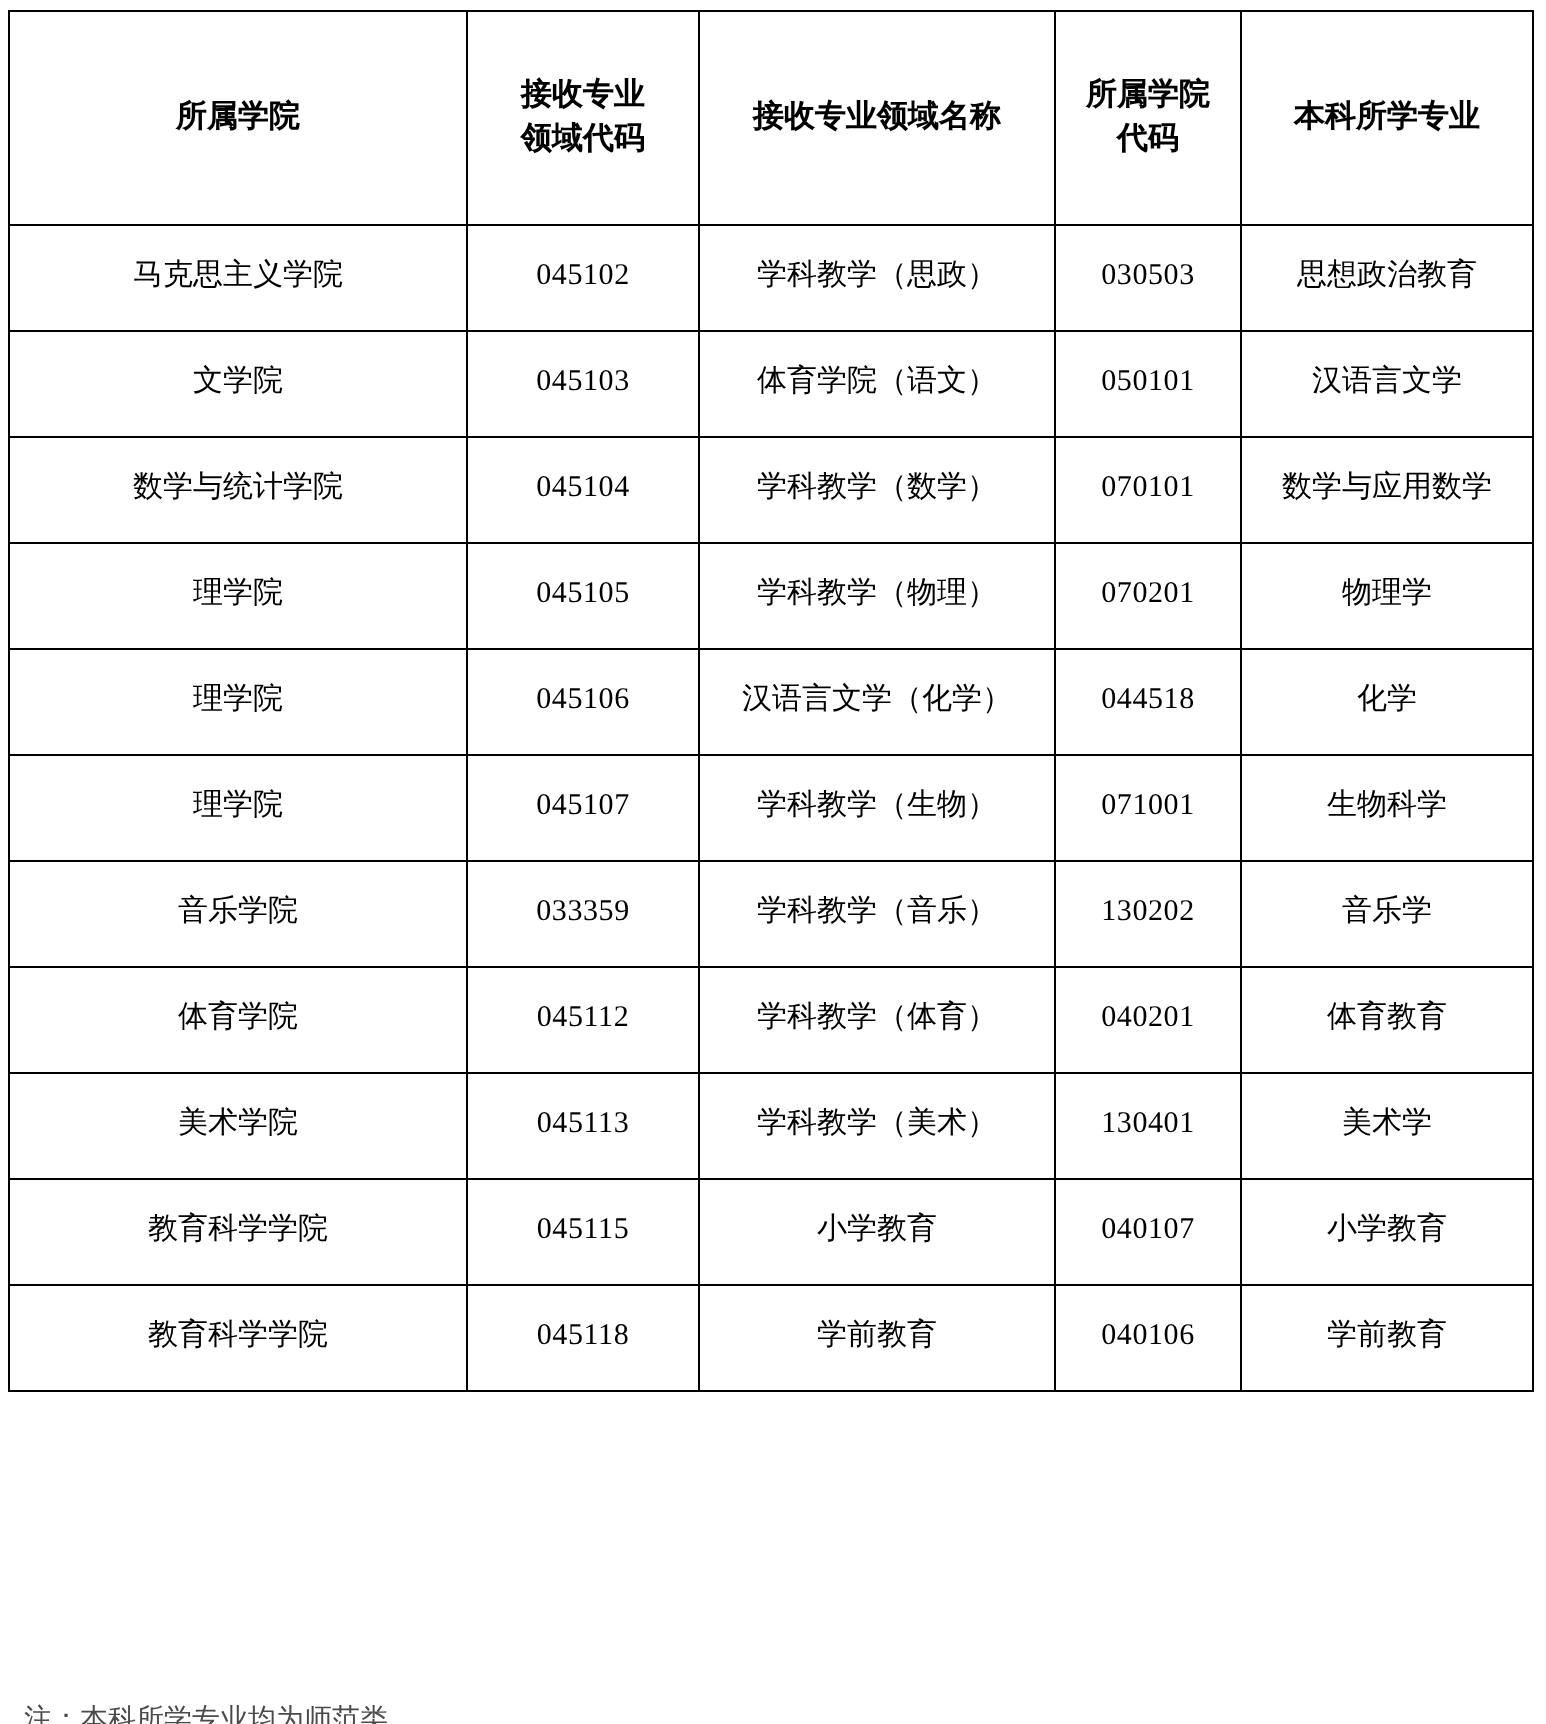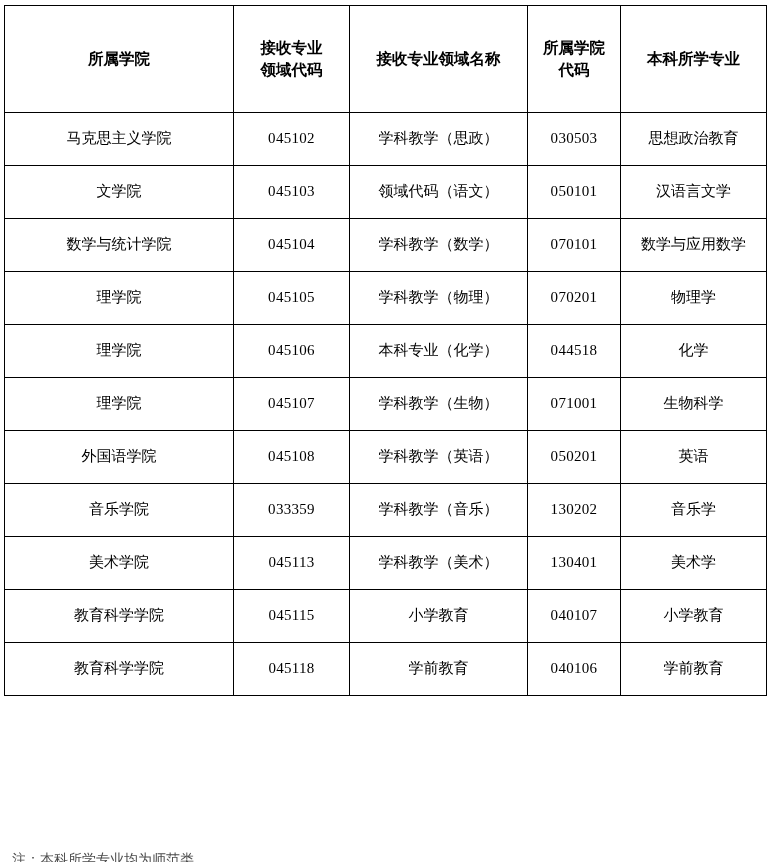--- a/index.html
+++ b/index.html
@@ -100,65 +100,65 @@
       <tr>
         <td>马克思主义学院</td>
         <td class="code-cell">045102</td>
         <td>学科教学（思政）</td>
         <td class="code-cell">030503</td>
         <td>思想政治教育</td>
       </tr>
       <tr>
         <td>文学院</td>
         <td class="code-cell">045103</td>
-        <td>领域代码（语文）</td>
+        <td>体育学院（语文）</td>
         <td class="code-cell">050101</td>
         <td>汉语言文学</td>
       </tr>
       <tr>
         <td>数学与统计学院</td>
         <td class="code-cell">045104</td>
         <td>学科教学（数学）</td>
         <td class="code-cell">070101</td>
         <td>数学与应用数学</td>
       </tr>
       <tr>
         <td>理学院</td>
         <td class="code-cell">045105</td>
         <td>学科教学（物理）</td>
         <td class="code-cell">070201</td>
         <td>物理学</td>
       </tr>
       <tr>
         <td>理学院</td>
         <td class="code-cell">045106</td>
-        <td>本科专业（化学）</td>
+        <td>汉语言文学（化学）</td>
         <td class="code-cell">044518</td>
         <td>化学</td>
       </tr>
       <tr>
         <td>理学院</td>
         <td class="code-cell">045107</td>
         <td>学科教学（生物）</td>
         <td class="code-cell">071001</td>
         <td>生物科学</td>
       </tr>
       <tr>
-        <td>外国语学院</td>
-        <td class="code-cell">045108</td>
-        <td>学科教学（英语）</td>
-        <td class="code-cell">050201</td>
-        <td>英语</td>
-      </tr>
-      <tr>
         <td>音乐学院</td>
         <td class="code-cell">033359</td>
         <td>学科教学（音乐）</td>
         <td class="code-cell">130202</td>
         <td>音乐学</td>
+      </tr>
+      <tr>
+        <td>体育学院</td>
+        <td class="code-cell">045112</td>
+        <td>学科教学（体育）</td>
+        <td class="code-cell">040201</td>
+        <td>体育教育</td>
       </tr>
       <tr>
         <td>美术学院</td>
         <td class="code-cell">045113</td>
         <td>学科教学（美术）</td>
         <td class="code-cell">130401</td>
         <td>美术学</td>
       </tr>
       <tr>
         <td>教育科学学院</td>

